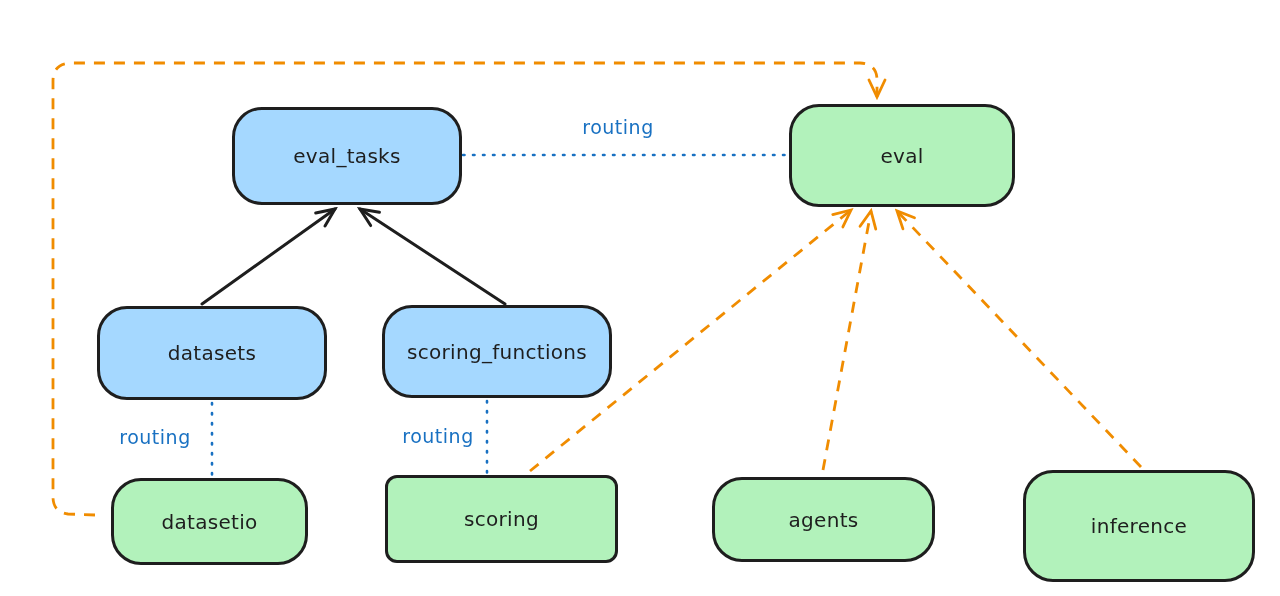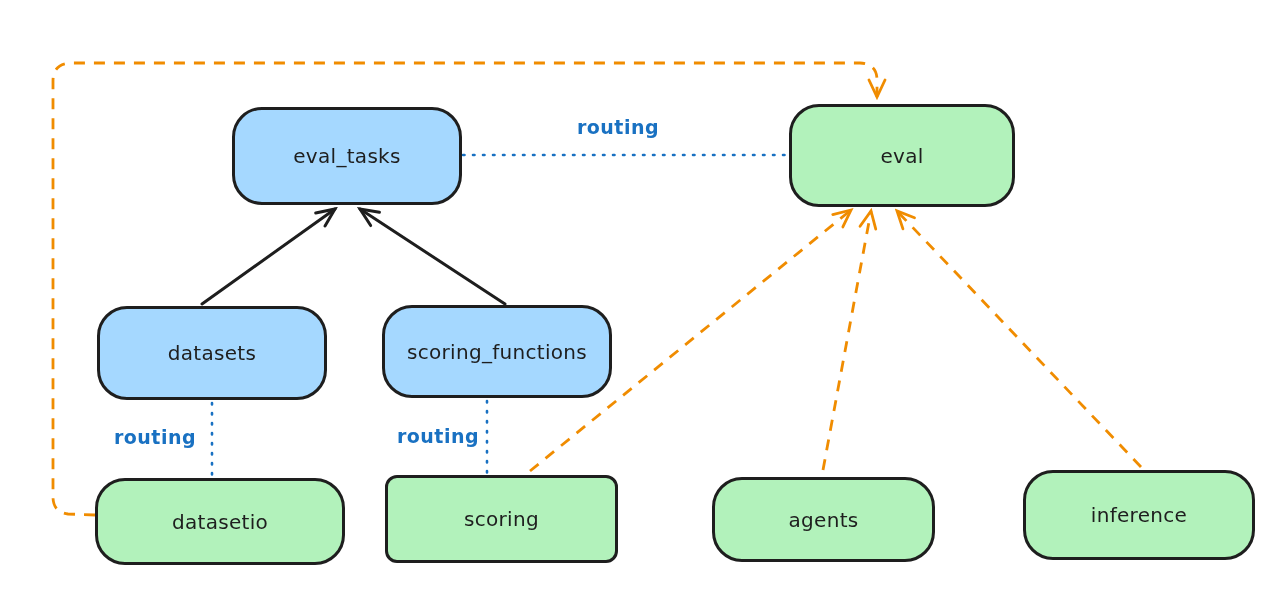--- a/index.html
+++ b/index.html
@@ -52,29 +52,29 @@
     letter-spacing: 0.3px;
     color: var(--node-stroke, #1e1e1e);
   }
   .node.blue  { background: var(--node-blue-fill, #a5d8ff); }
   .node.green { background: var(--node-green-fill, #b2f2bb); }
 
   .node-eval-tasks        { left: 232px; top: 107px; width: 230px; height: 98px; }
   .node-eval              { left: 789px; top: 104px; width: 226px; height: 103px; }
   .node-datasets          { left:  97px; top: 306px; width: 230px; height: 94px; }
   .node-scoring-functions { left: 382px; top: 305px; width: 230px; height: 93px; }
-  .node-datasetio         { left:  95px; top: 478px; width: 250px; height: 87px; }
+  .node-datasetio         { left:  111px; top: 478px; width: 197px; height: 87px; }
   .node-scoring           { left: 385px; top: 475px; width: 233px; height: 88px; border-radius: 12px; }
   .node-agents            { left: 712px; top: 477px; width: 223px; height: 85px; }
-  .node-inference         { left: 1023px; top: 470px; width: 232px; height: 90px; align-items: center; }
+  .node-inference         { left: 1023px; top: 470px; width: 232px; height: 112px; align-items: center; }
 
   .edge-label {
     position: absolute;
     color: var(--routing-blue, #1971c2);
-    font-weight: bold;
+    font-weight: normal;
     font-size: 19px;
     letter-spacing: 0.5px;
     text-align: center;
   }
   .edge-label-1 { left: 568px; top: 116px; width: 100px; }
   .edge-label-2 { left: 112px; top: 426px; width: 86px; }
   .edge-label-3 { left: 395px; top: 425px; width: 86px; }
 </style>
 </head>
 <body>

